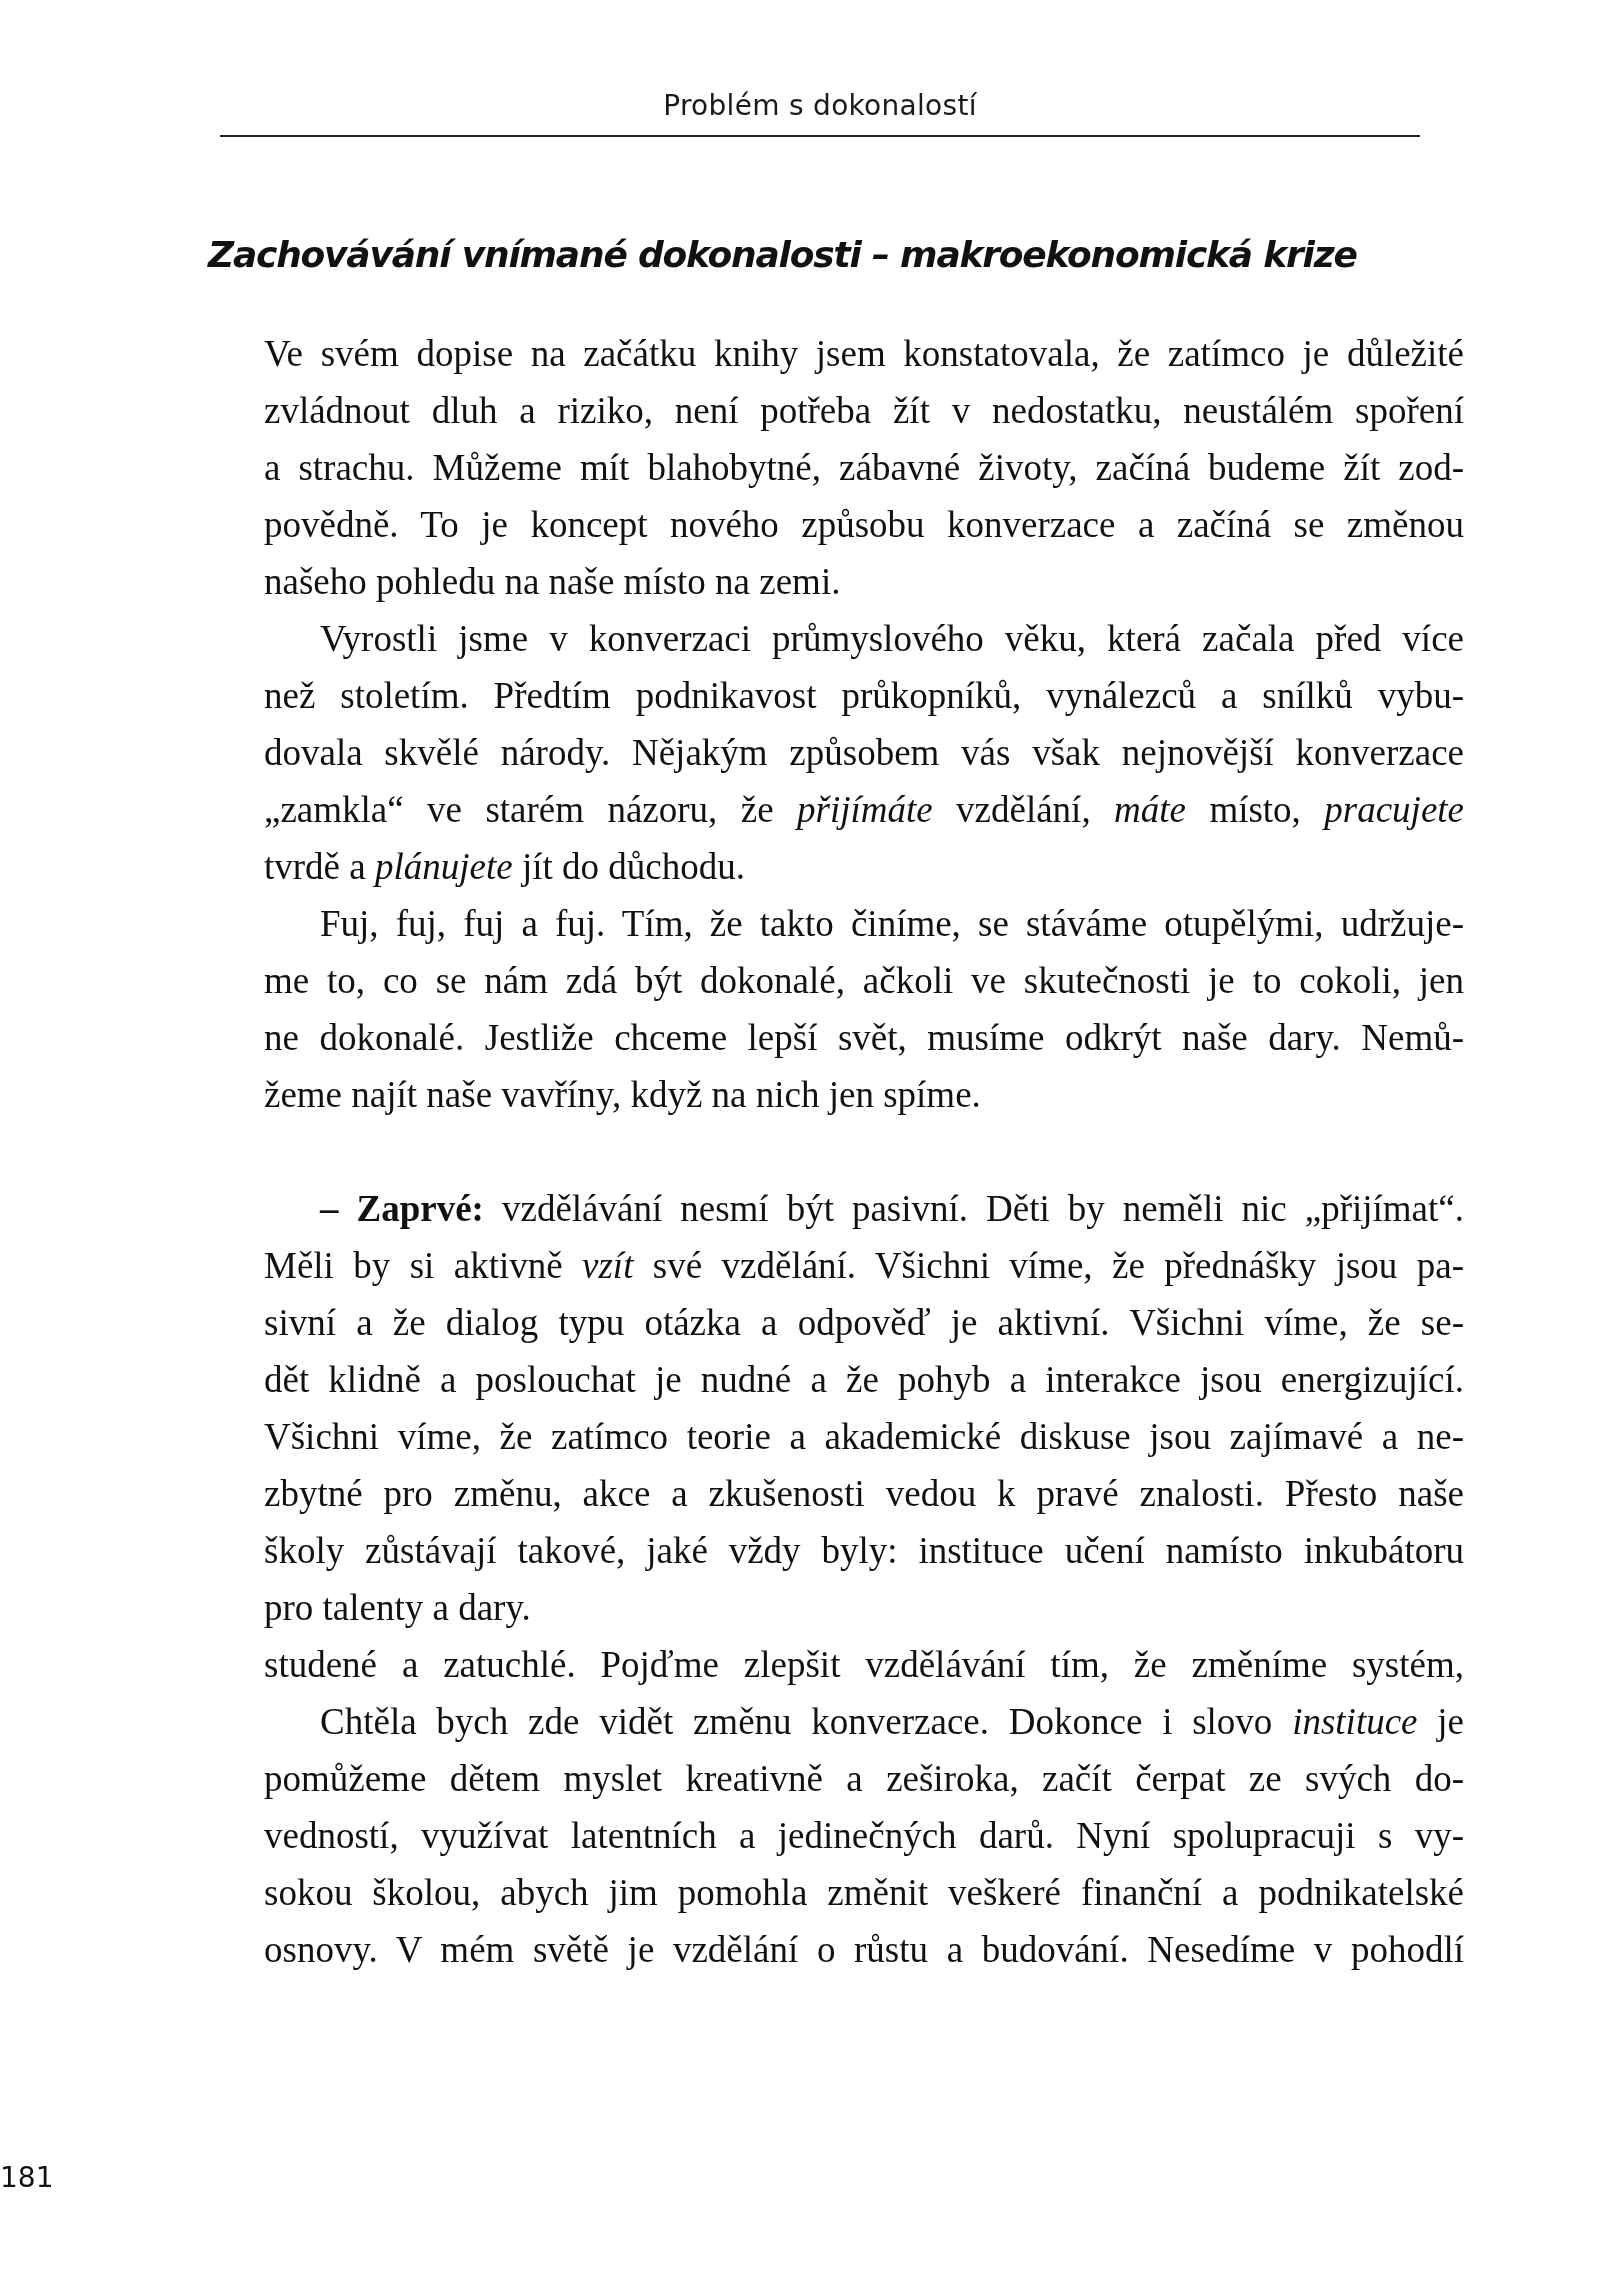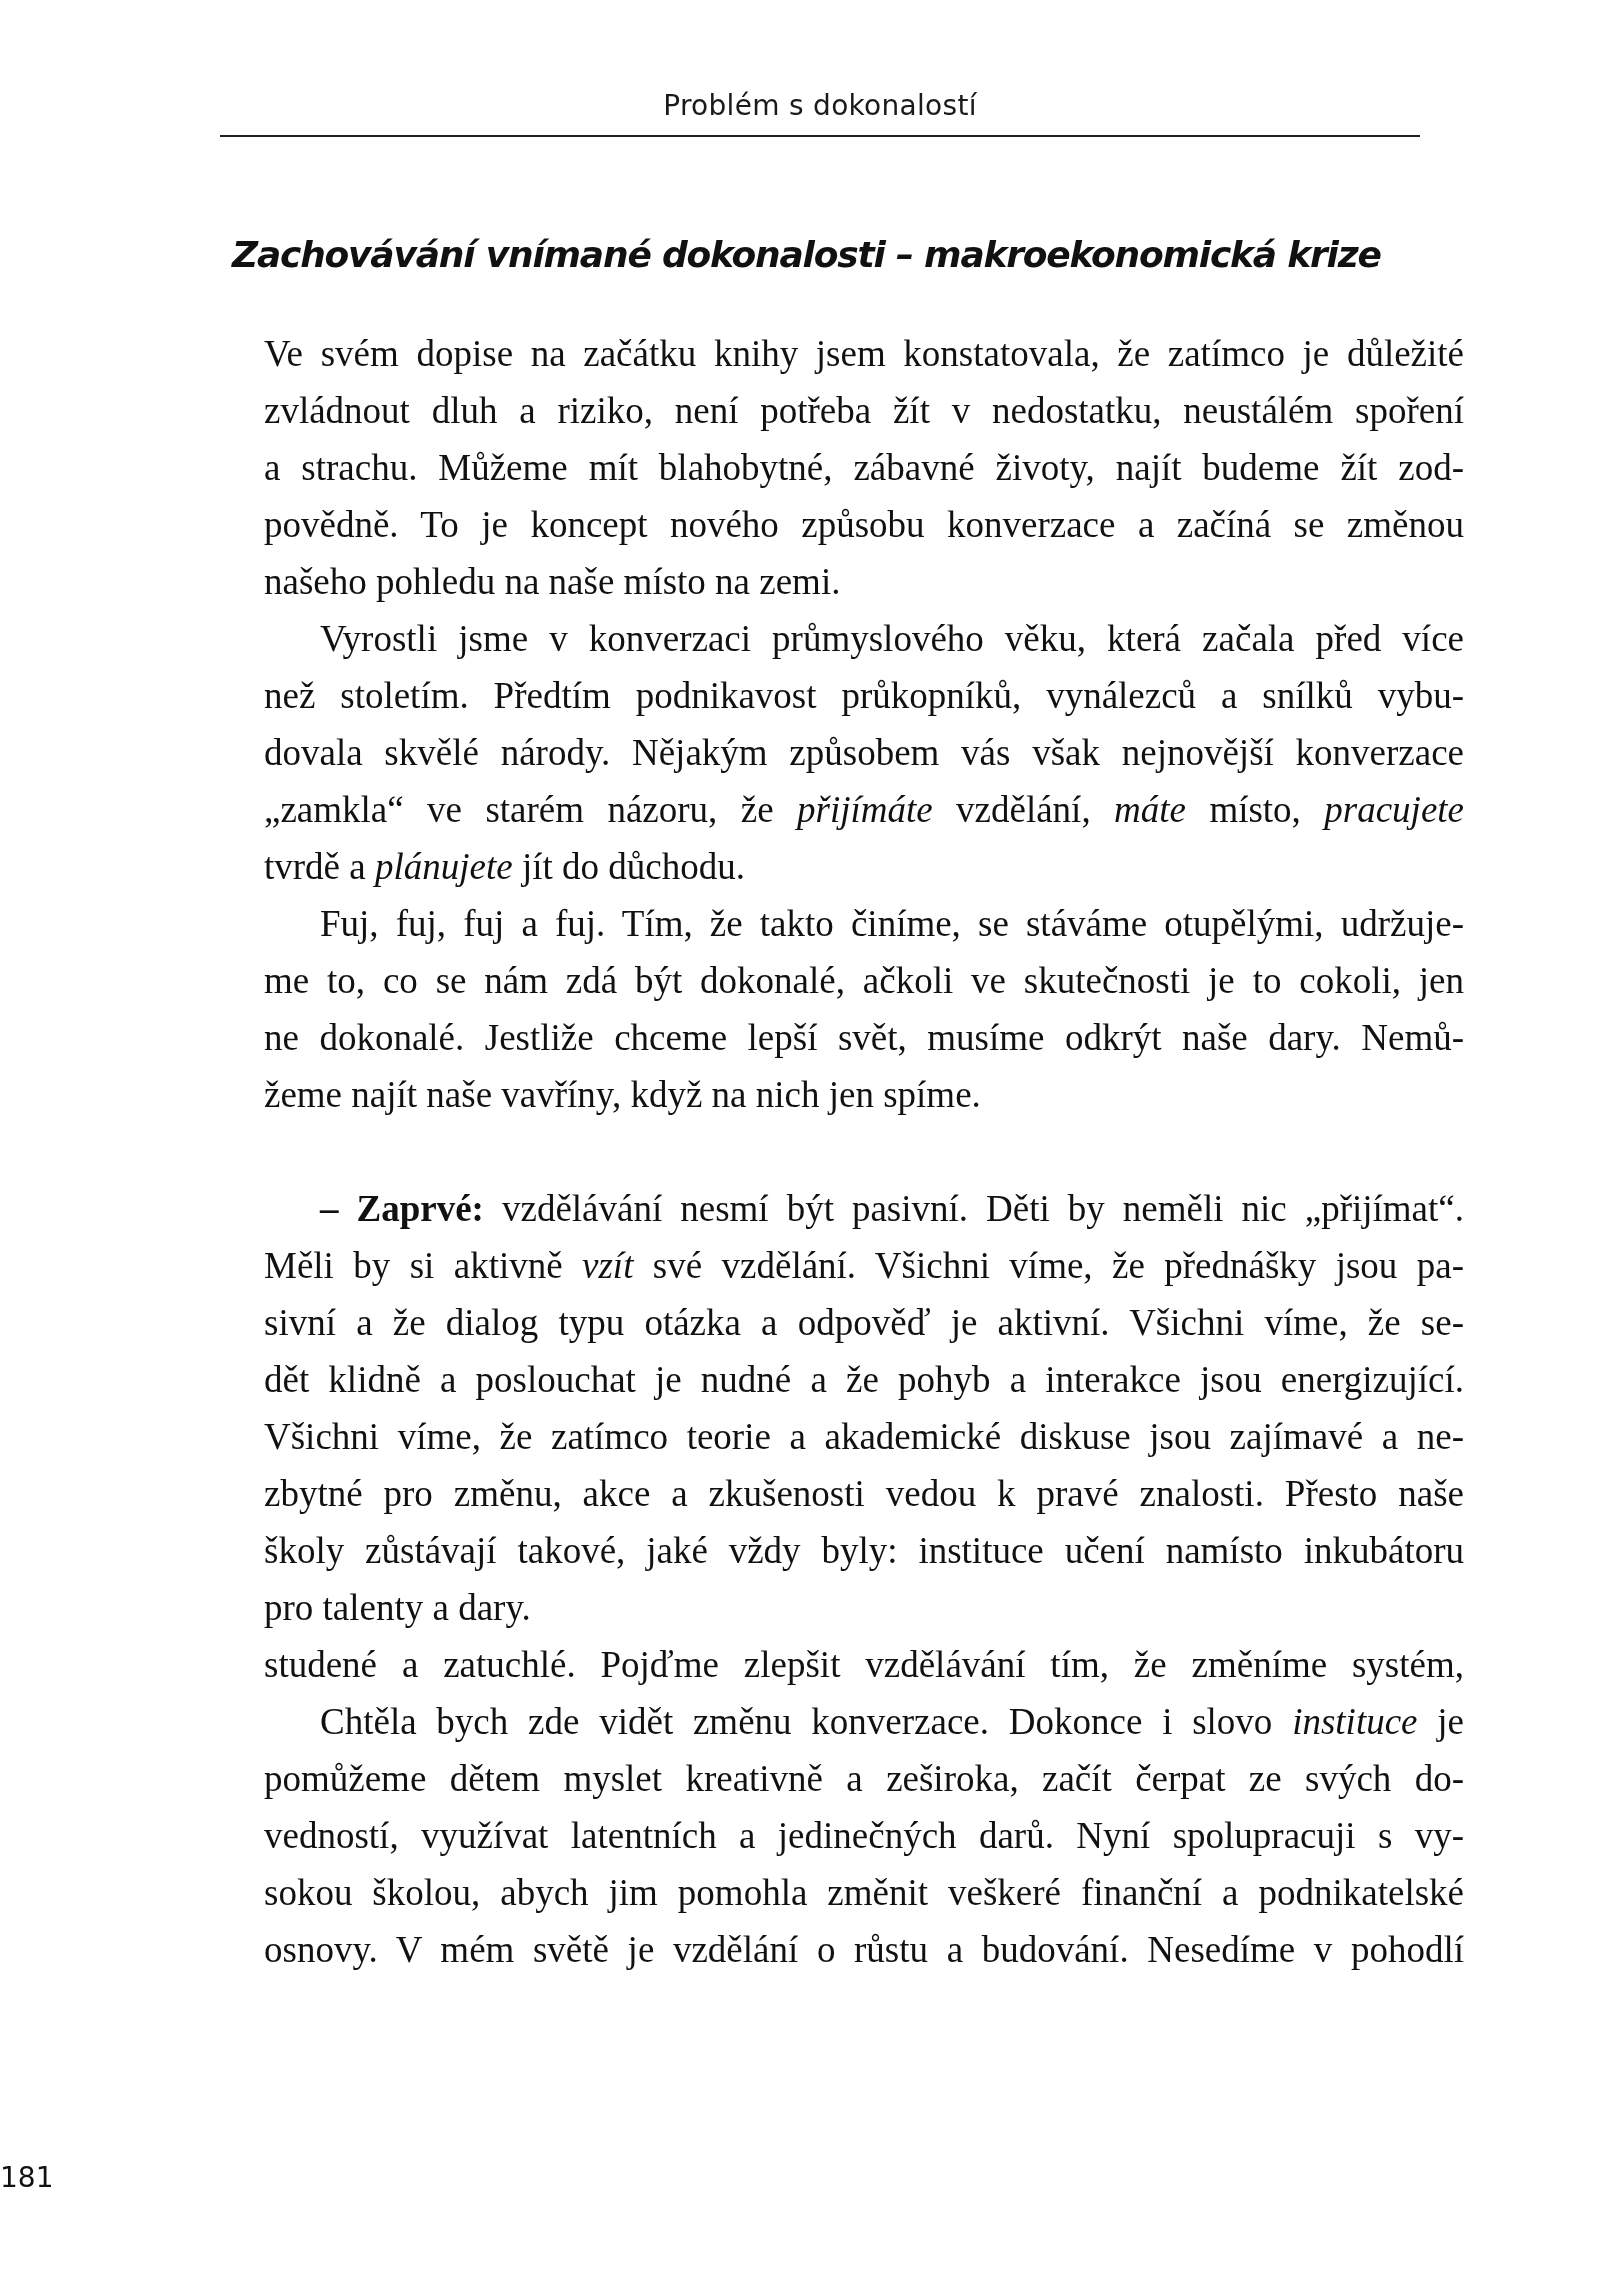--- a/index.html
+++ b/index.html
@@ -5,21 +5,21 @@
     html, body { margin: 0; padding: 0; background: #ffffff; }
     body { width: 1623px; height: 2281px; position: relative; overflow: hidden; color: #111; }
     .page { position: absolute; left: 0; top: 0; width: 1623px; height: 2019px; background: #fff; }
     .running-head {
       position: absolute; left: 220px; width: 1200px; top: 89px;
       text-align: center; font-family: "DejaVu Sans", sans-serif; font-size: 28px;
       letter-spacing: 0.3px; color: #1a1a1a; line-height: 33px;
     }
     .head-rule { position: absolute; left: 220px; width: 1200px; top: 135px; height: 0; border-top: 2.3px solid #222; }
     .section-title {
-      position: absolute; left: 232px; width: 1200px; top: 232px;
+      position: absolute; left: 208px; width: 1200px; top: 232px;
       font-family: "DejaVu Sans", sans-serif; font-weight: bold; font-style: italic;
       font-size: 36px; letter-spacing: -1.2px; line-height: 45px; color: #111; white-space: nowrap;
     }
     .body-text {
       position: absolute; left: 220px; width: 1200px; top: 325px;
       font-family: "Liberation Serif", serif; font-size: 37px; line-height: 57px;
       color: #111; text-align: justify; margin-left: 44px;
     }
     .line { display: block; white-space: nowrap; text-align-last: justify; text-align: justify; height: 57px; }
     .line.last { text-align-last: left; }
@@ -39,21 +39,21 @@
   <div class="running-head">Problém s dokonalostí</div>
   <div class="head-rule"></div>
 
   <div class="section-title">Zachovávání vnímané dokonalosti – makroekonomická krize</div>
 
   <div class="body-text">
 
     <div>
       <span class="line">Ve svém dopise na začátku knihy jsem konstatovala, že zatímco je důležité</span>
       <span class="line">zvládnout dluh a riziko, není potřeba žít v nedostatku, neustálém spoření</span>
-      <span class="line">a strachu. Můžeme mít blahobytné, zábavné životy, najít budeme žít zod-</span>
+      <span class="line">a strachu. Můžeme mít blahobytné, zábavné životy, začíná budeme žít zod-</span>
       <span class="line">povědně. To je koncept nového způsobu konverzace a začíná se změnou</span>
       <span class="line last">našeho pohledu na naše místo na zemi.</span>
     </div>
 
     <div>
       <span class="line indent">Vyrostli jsme v konverzaci průmyslového věku, která začala před více</span>
       <span class="line">než stoletím. Předtím podnikavost průkopníků, vynálezců a snílků vybu-</span>
       <span class="line">dovala skvělé národy. Nějakým způsobem vás však nejnovější konverzace</span>
       <span class="line"><span>„zamkla“ ve starém názoru, že </span><span class="it">přijímáte</span><span> vzdělání, </span><span class="it">máte</span><span> místo, </span><span class="it">pracujete</span></span>
       <span class="line last"><span>tvrdě a </span><span class="it">plánujete</span><span> jít do důchodu.</span></span>

